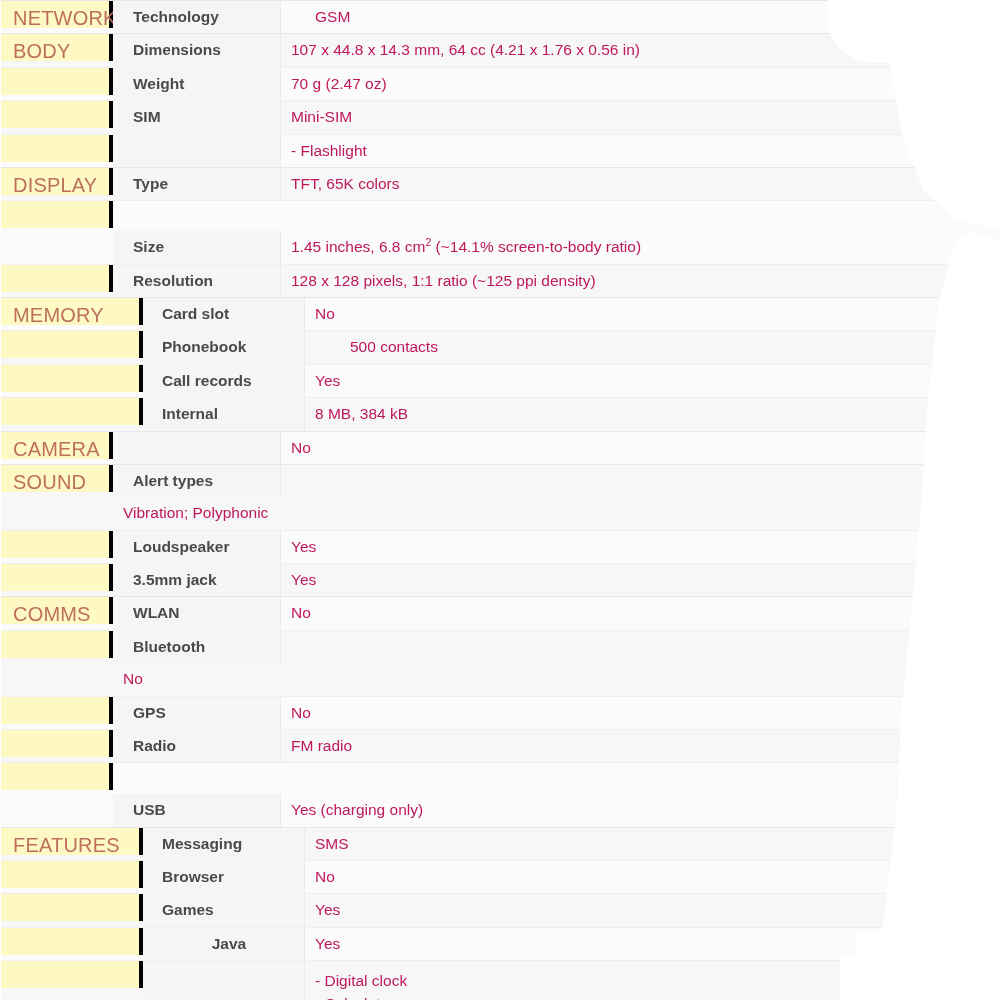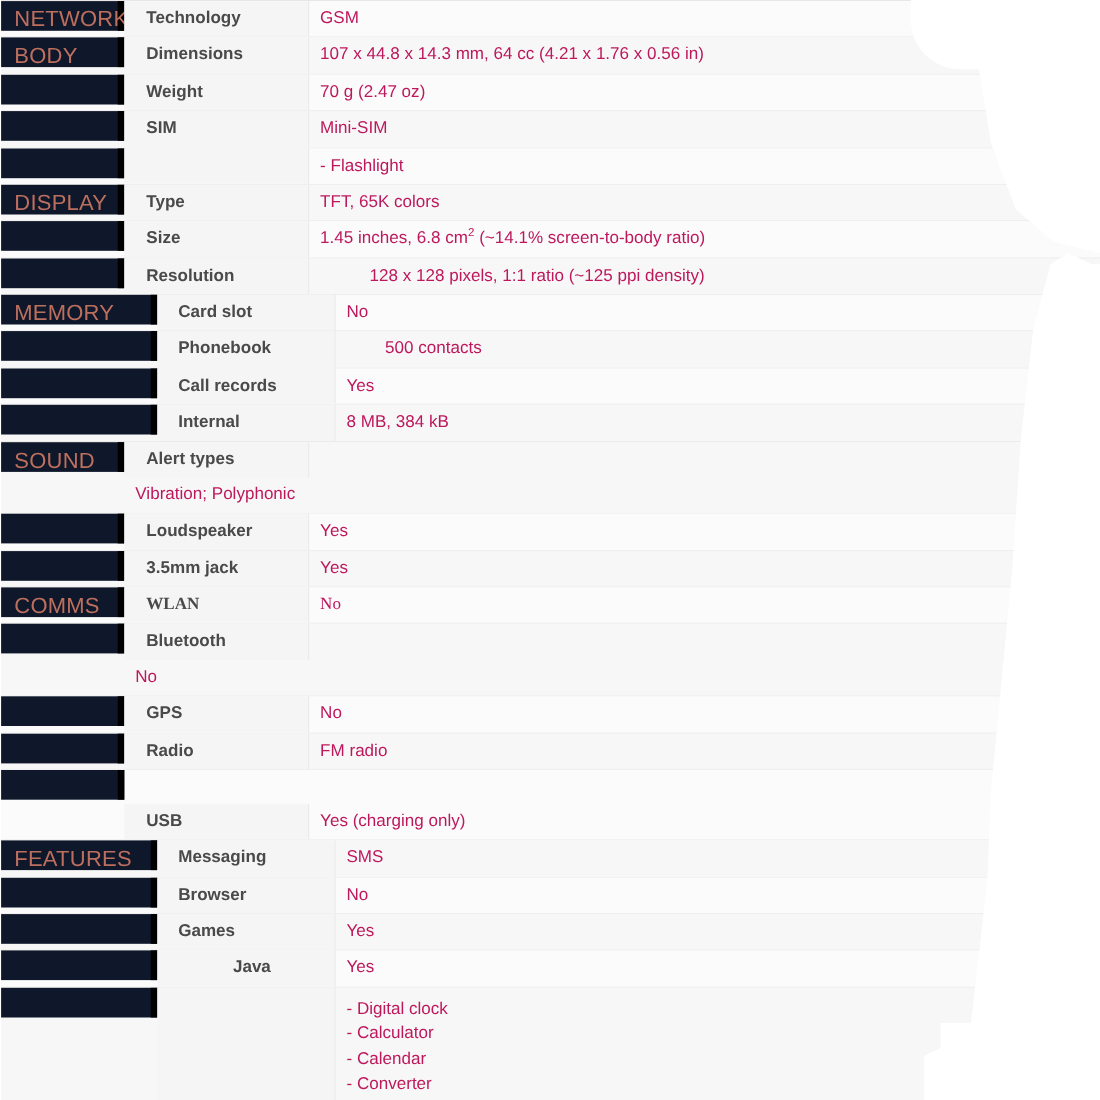--- a/index.html
+++ b/index.html
@@ -61,22 +61,22 @@
   }
   .srow.alt {
     background: #f7f7f7;
   }
 
   
   .col-cat {
     width: 113px;
     min-width: 113px;
     box-sizing: border-box;
-    background: #0f172a;
-    border-right: 6px solid #000000;
+    background: #fef9c3;
+    border-right: 4px solid #000000;
   }
   .col-body {
     flex: 1;
   }
 
   .cat-label {
     color: #bd6f5e;
     font-size: 20px;
     font-weight: 400;
     letter-spacing: 0.2px;
@@ -195,21 +195,21 @@
 
   <table class="spec-table">
     <tbody id="table-body">
         <tr class="sect-row">
           <td>
             <div class="sect">
               <div class="srow first">
                 <div class="col-cat">
                   <div class="cat-label">NETWORK</div>
                 </div>
-                <div class="col-body" style="display: flex;">
+                <div class="col-body" style="display: flex; gap: 24px;">
                   <div class="lbl">Technology</div>
                   <div class="val">GSM</div>
                 </div>
               </div>
             </div>
           </td>
         </tr>
         <tr class="sect-row">
           <td>
             <div class="sect">
@@ -261,30 +261,30 @@
                 </div>
                 <div class="col-body" style="display: flex;">
                   <div class="lbl">Type</div>
                   <div class="val">TFT, 65K colors</div>
                 </div>
               </div>
               <div class="srow">
                 <div class="col-cat">
                   <div class="cat-label">&nbsp;</div>
                 </div>
-                <div class="col-body" style="display: flex;">
+                <div class="col-body" style="display: flex; margin-top: 30px;">
                   <div class="lbl">Size</div>
                   <div class="val">1.45 inches, 6.8 cm<sup>2</sup> (~14.1% screen-to-body ratio)</div>
                 </div>
               </div>
               <div class="srow alt">
                 <div class="col-cat">
                   <div class="cat-label">&nbsp;</div>
                 </div>
-                <div class="col-body" style="display: flex; gap: 45px;">
+                <div class="col-body" style="display: flex;">
                   <div class="lbl">Resolution</div>
                   <div class="val">128 x 128 pixels, 1:1 ratio (~125 ppi density)</div>
                 </div>
               </div>
             </div>
           </td>
         </tr>
         <tr class="sect-row">
           <td>
             <div class="sect indent">
@@ -323,20 +323,35 @@
                   <div class="lbl">Internal</div>
                   <div class="val">8 MB, 384 kB</div>
                 </div>
               </div>
             </div>
           </td>
         </tr>
         <tr class="sect-row">
           <td>
             <div class="sect">
+              <div class="srow first">
+                <div class="col-cat">
+                  <div class="cat-label">CAMERA</div>
+                </div>
+                <div class="col-body" style="display: flex;">
+                  <div class="lbl empty">&nbsp;</div>
+                  <div class="val">No</div>
+                </div>
+              </div>
+            </div>
+          </td>
+        </tr>
+        <tr class="sect-row">
+          <td>
+            <div class="sect">
               <div class="srow first alt">
                 <div class="col-cat">
                   <div class="cat-label">SOUND</div>
                 </div>
                 <div class="col-body" style="display: flex; flex-direction: column;">
                   <div class="lbl">Alert types</div>
                   <div class="val">Vibration; Polyphonic</div>
                 </div>
               </div>
               <div class="srow">
@@ -360,21 +375,21 @@
             </div>
           </td>
         </tr>
         <tr class="sect-row">
           <td>
             <div class="sect">
               <div class="srow first">
                 <div class="col-cat">
                   <div class="cat-label">COMMS</div>
                 </div>
-                <div class="col-body" style="display: flex; font-family: Liberation Serif, serif;">
+                <div class="col-body" style="display: flex;">
                   <div class="lbl">WLAN</div>
                   <div class="val">No</div>
                 </div>
               </div>
               <div class="srow alt">
                 <div class="col-cat">
                   <div class="cat-label">&nbsp;</div>
                 </div>
                 <div class="col-body" style="display: flex; flex-direction: column;">
                   <div class="lbl">Bluetooth</div>

